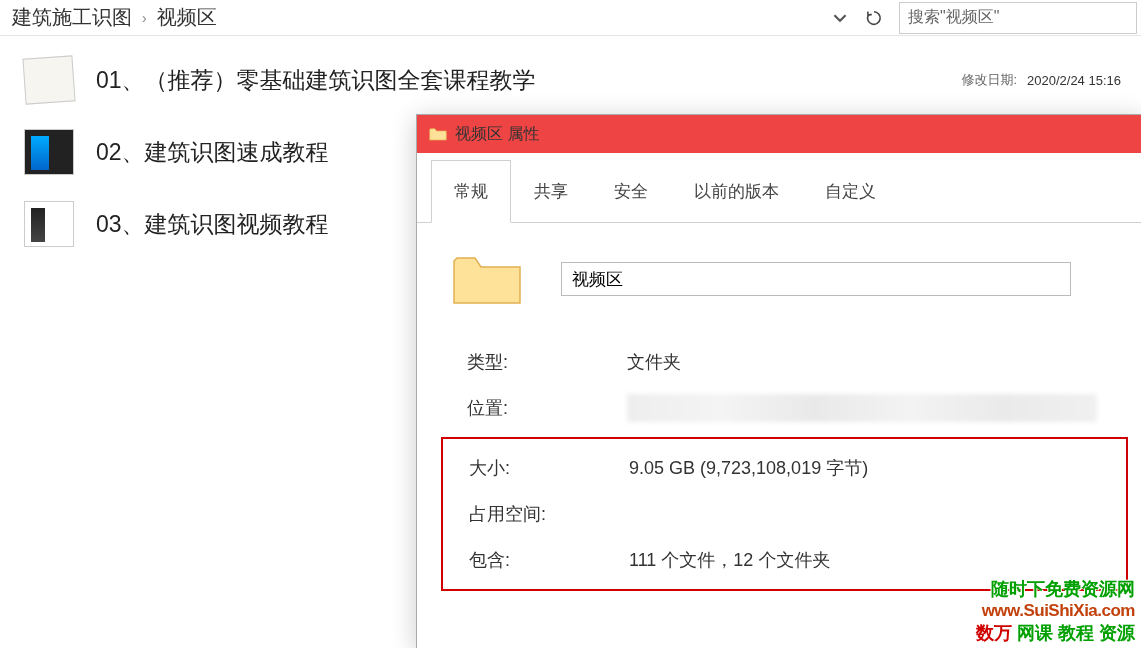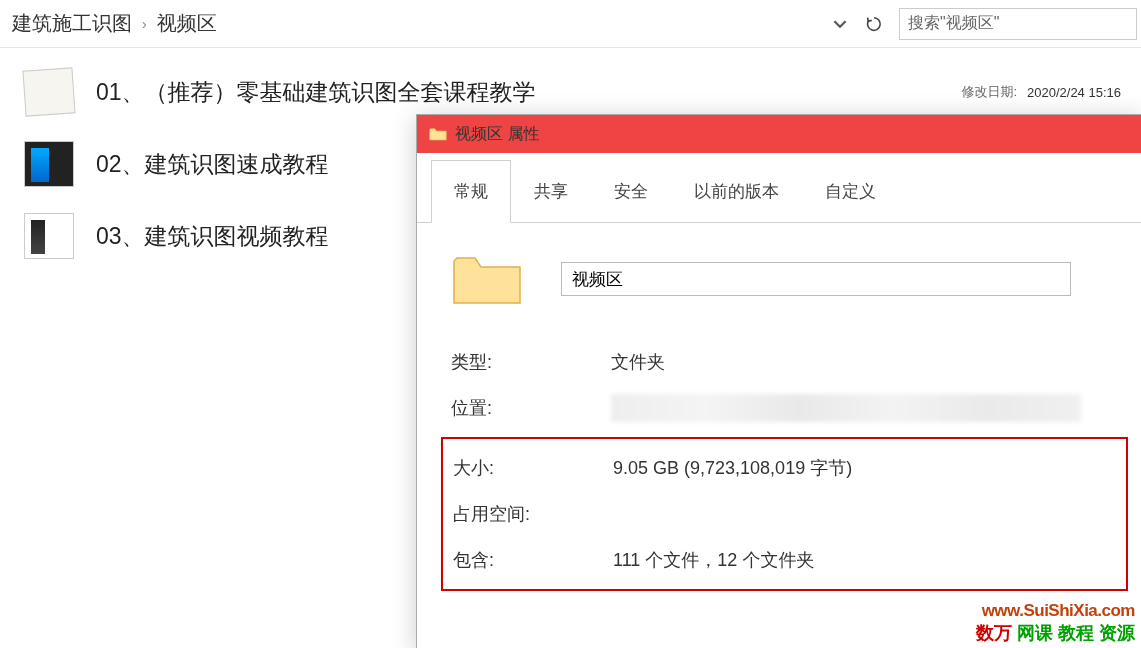--- a/index.html
+++ b/index.html
@@ -1,18 +1,18 @@
 <!DOCTYPE html>
 <html><head>
   <meta charset="utf-8">
   <style>
     * { box-sizing: border-box; margin: 0; padding: 0; }
     body { font-family: "Microsoft YaHei", "Segoe UI", sans-serif; font-size: 14px; color: #333; background: #fff; width: 1141px; height: 648px; overflow: hidden; position: relative; }
     
-    .header-bar { display: flex; align-items: center; height: 48px; border-bottom: 1px solid #e5e5e5; }
+    .header-bar { display: flex; align-items: center; height: 36px; border-bottom: 1px solid #e5e5e5; }
     .breadcrumb { flex: 1; display: flex; align-items: center; padding: 0 12px; gap: 10px; font-size: 20px; }
     .breadcrumb-sep { color: #888; font-size: 14px; }
     .hdr-btn { width: 34px; height: 32px; display: flex; align-items: center; justify-content: center; color: #555; cursor: pointer; }
     .search-box { width: 238px; height: 32px; margin: 0 4px 0 8px; border: 1px solid #ccc; display: flex; align-items: center; padding: 0 8px; font-size: 16px; color: #666; }
     
     .file-list { padding: 8px 0; }
     .file-row { display: flex; align-items: center; height: 72px; padding: 0 20px; gap: 18px; }
     .file-icon { width: 58px; height: 50px; display: flex; align-items: center; justify-content: center; }
     .file-name { font-size: 23px; color: #222; flex: 1; }
     .file-meta { display: flex; align-items: center; gap: 10px; font-size: 13px; }
@@ -23,21 +23,21 @@
     .props-title { height: 38px; display: flex; align-items: center; gap: 8px; padding: 0 12px; font-size: 16px; background:#ef4444;}
     .tabs-row { display: flex; border-bottom: 1px solid #d0d0d0; margin-top: 6px; padding: 0 14px; }
     .tab { padding: 19px 22px; font-size: 17px; color: #444; cursor: pointer; border: 1px solid transparent; position: relative; top: 1px; }
     .tab.active { border: 1px solid #d0d0d0; border-bottom: 1px solid #fff; background: #fff; }
     
     .props-body { padding: 24px 14px 0 34px; }
     .props-top { display: flex; align-items: center; gap: 38px; margin-bottom: 28px;}
     .big-folder { width: 72px; height: 64px; }
     .name-input { border: 1px solid #bbb; height: 34px; width: 510px; padding: 0 10px; font-size: 17px; }
     
-    .prop-row { display: flex; align-items: center; min-height: 46px; font-size: 18px; padding: 4px 0; }
+    .prop-row { display: flex; align-items: center; min-height: 46px; font-size: 18px; padding: 4px 0; margin-left: 16px; }
     .prop-label { width: 160px; color: #333; }
     .prop-value { color: #333; }
     .blurred { width: 470px; height: 28px; background: linear-gradient(90deg,#eee,#f4f4f4 20%,#e9e9e9 40%,#f3f3f3 60%,#eaeaea 80%,#f0f0f0); filter: blur(2px); }
     
     .red-box { border: 2px solid #d00000; margin-top: 6px; padding: 6px 13px 6px 0; margin-left:-10px; padding-left:10px;}
     
     .watermark { position: absolute; right: 6px; bottom: 4px; text-align: right; line-height: 1.25; }
     .wm-line1 { font-size: 18px; font-weight: bold; color: #00a000; text-shadow: 1px 1px 0 #fff,-1px -1px 0 #fff; }
     .wm-line2 { font-size: 17px; font-weight: bold; color: #c2410c; text-shadow: 1px 1px 0 #fff,-1px -1px 0 #fff; letter-spacing:-0.5px;}
     .wm-line3 { font-size: 18px; font-weight: bold; color: #d00000; text-shadow: 1px 1px 0 #fff,-1px -1px 0 #fff; }
@@ -138,15 +138,16 @@
       </div>
       <div class="prop-row">
         <span class="prop-label">包含:</span>
         <span class="prop-value">111 个文件，12 个文件夹</span>
       </div>
     </div>
   </div>
 </div>
 
 <div class="watermark">
+  <div class="wm-line1">随时下免费资源网</div>
   <div class="wm-line2">www.SuiShiXia.com</div>
   <div class="wm-line3"><span>数万 </span><span class="g">网课 教程 资源</span></div>
 </div>
 
 </body></html>

